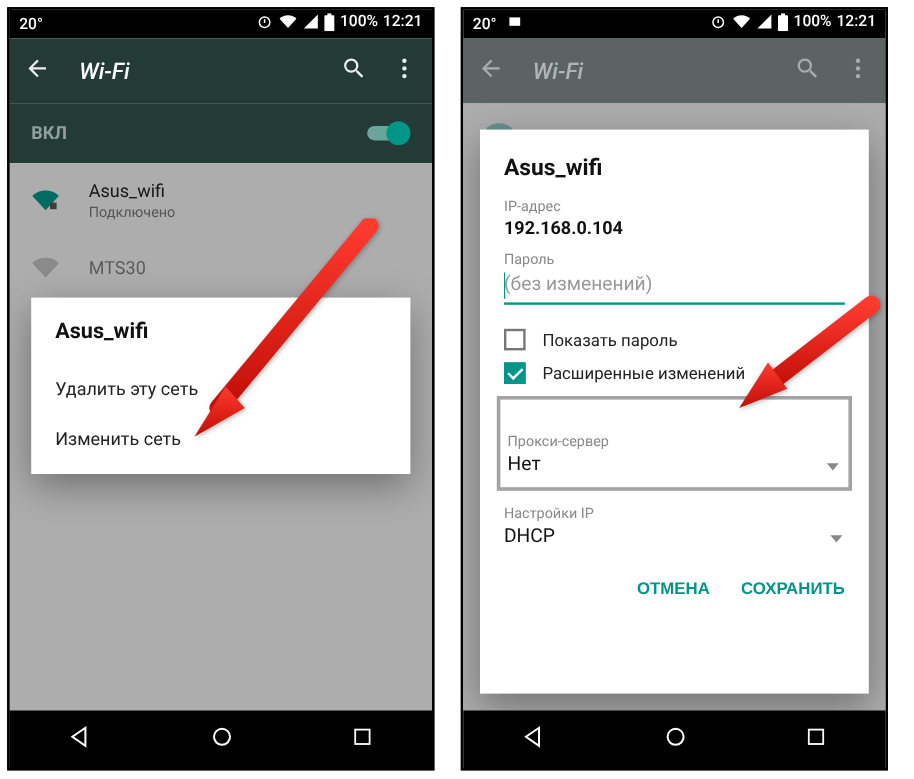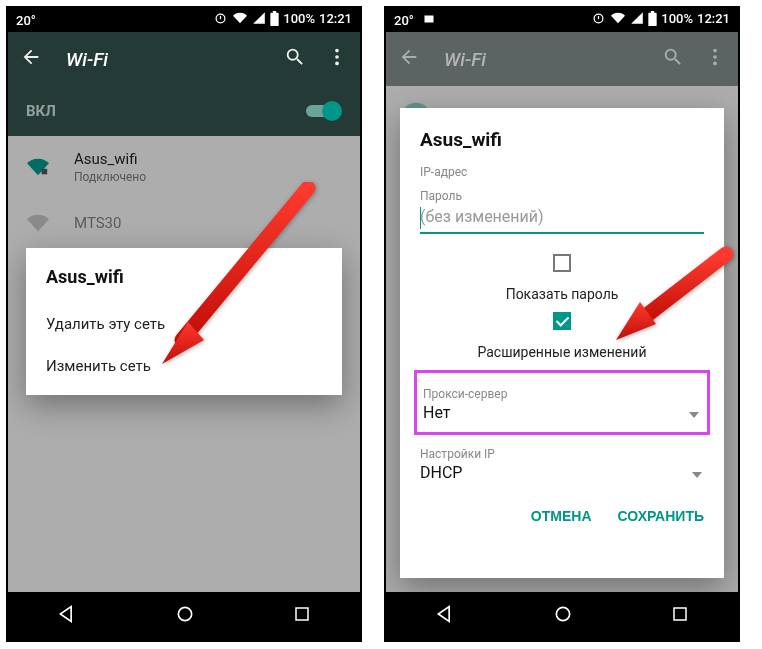--- a/index.html
+++ b/index.html
@@ -116,22 +116,22 @@
     padding-bottom: 6px;
     margin-top: 4px;
     margin-bottom: 20px;
     position: relative;
   }
   .input-placeholder { color: #999; font-size: 16px; }
   .cursor {
     position: absolute; left: 0; top: 0; width: 1px; height: 22px; background: #009688;
   }
   .check-row {
-    display: flex; align-items: center; gap: 14px; margin: 10px 0;
-    font-size: 14px; color: #222; flex-direction: column;
+    display: flex; align-items: flex-end; gap: 14px; margin: 10px 0;
+    font-size: 14px; color: #222;
   }
   .checkbox {
     width: 18px; height: 18px; border: 2px solid #777;
   }
   .checkbox.checked {
     background: #009688; border-color: #009688; position: relative;
   }
   .checkbox.checked::after {
     content: ''; position: absolute; left: 4px; top: 0;
     width: 5px; height: 10px; border: solid #fff;
@@ -141,23 +141,23 @@
     margin-top: 8px; position: relative; padding: 4px 0 6px;
   }
   .dropdown-label { font-size: 12px; color: #888; }
   .dropdown-value { font-size: 16px; color: #111; margin-top: 2px; }
   .dropdown-caret {
     position: absolute; right: 2px; bottom: 10px;
     width: 0; height: 0; border-left: 5px solid transparent;
     border-right: 5px solid transparent; border-top: 6px solid #888;
   }
   .proxy-highlight {
-    border: 3px solid #d946ef;
+    border: 3px solid #a3a3a3;
     margin: 6px -6px 4px;
-    padding: 2px 6px 4px;
+    padding: 16px 6px 4px;
   }
   .dialog-buttons {
     display: flex; justify-content: flex-end; gap: 26px;
     margin-top: 20px;
   }
   .dialog-btn {
     color: #009688; font-size: 14px; font-weight: 700;
     background: none; border: none;
   }
   .arrow {
@@ -341,20 +341,21 @@
             </svg>
         </span>
       </div>
     </div>
 
     <div class="dialog-scrim" style="top:24px; bottom:48px;"></div>
 
     <div class="dialog edit-dialog">
       <div class="edit-title">Asus_wifi</div>
       <div class="field-label">IP-адрес</div>
+      <div class="field-value">192.168.0.104</div>
       <div class="field-label" style="margin-top:10px">Пароль</div>
       <div class="input-row">
         <span class="cursor"></span>
         <span class="input-placeholder">(без изменений)</span>
       </div>
       <div class="check-row">
         <div class="checkbox"></div>
         <span>Показать пароль</span>
       </div>
       <div class="check-row">

